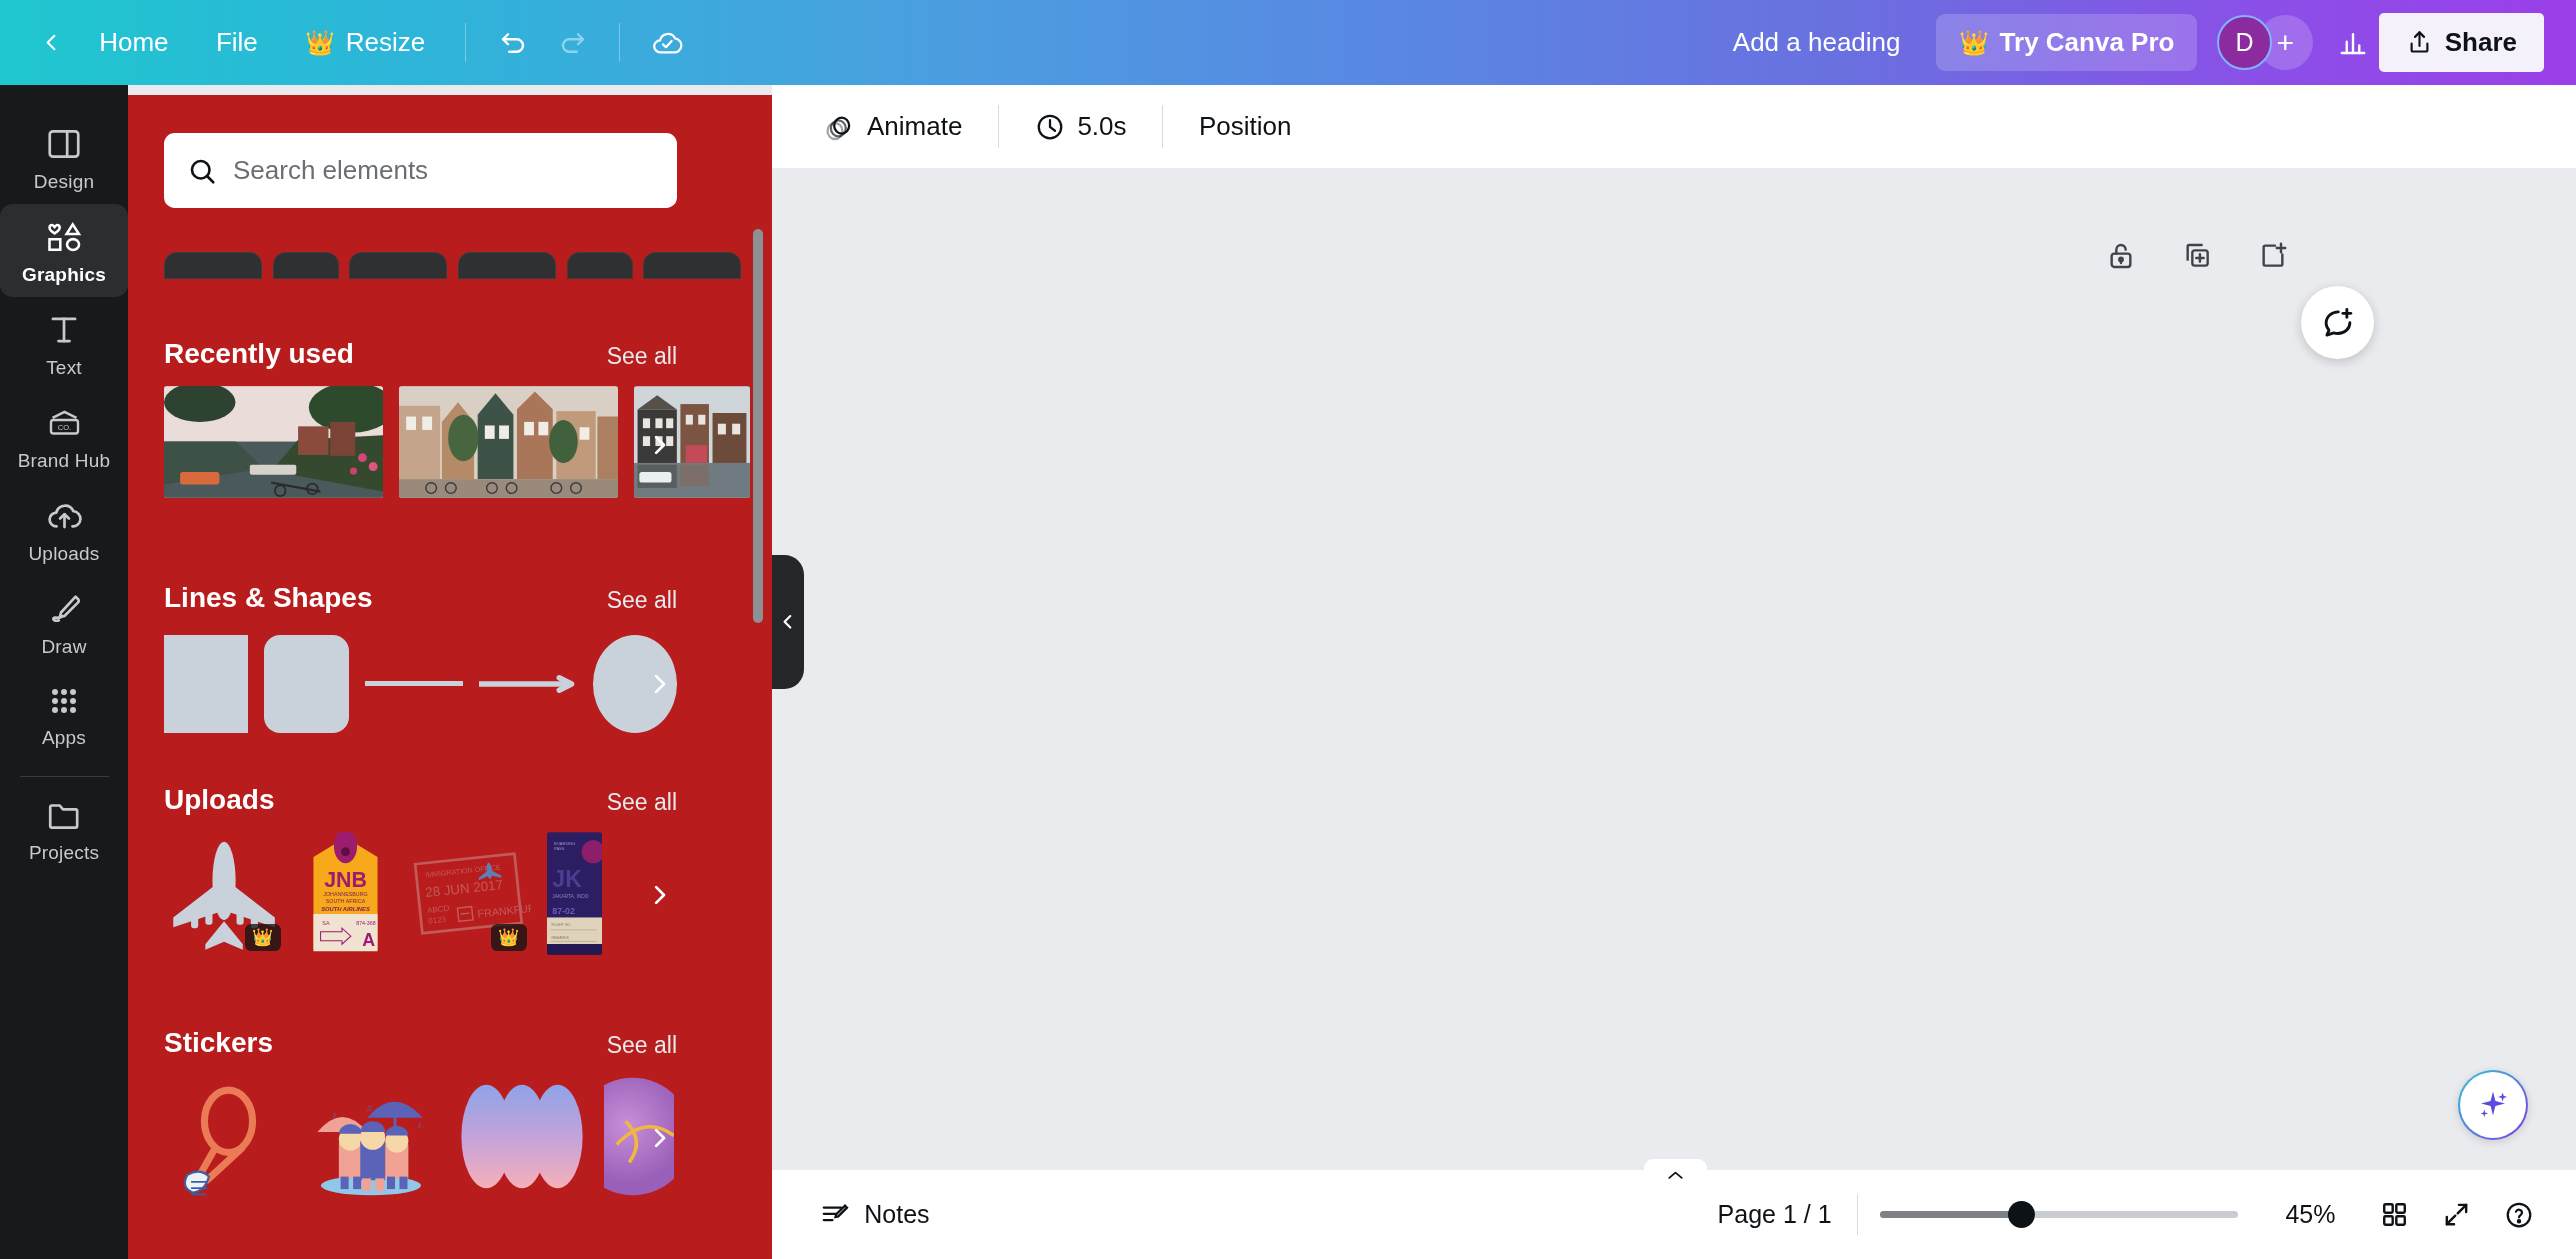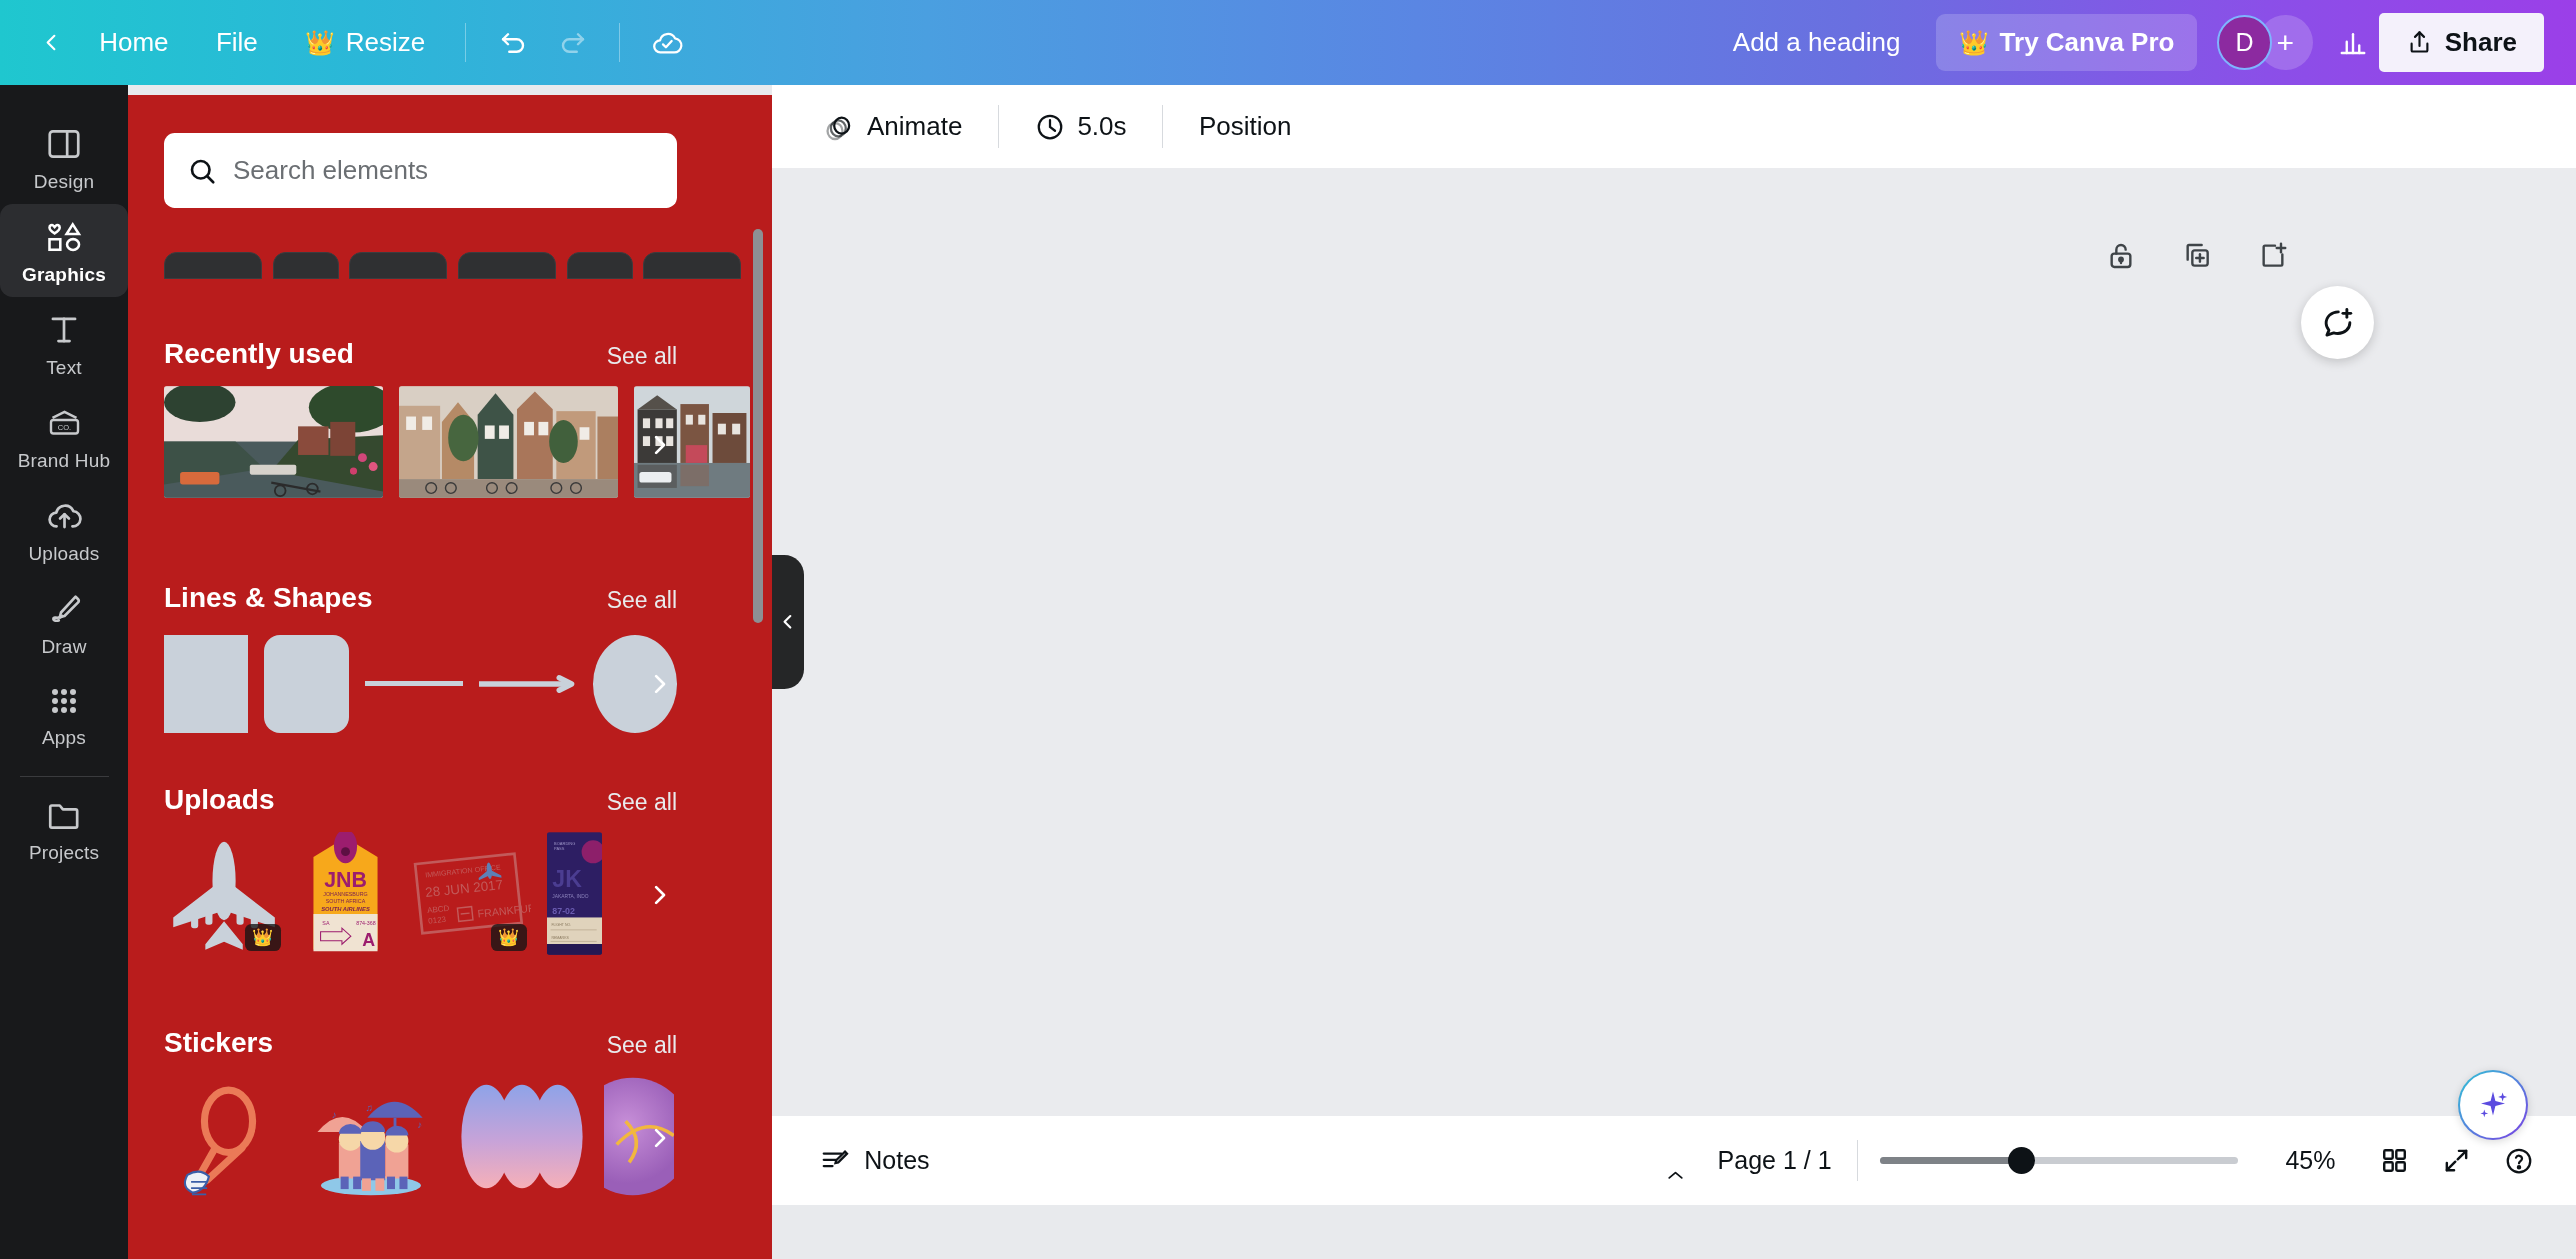--- a/index.html
+++ b/index.html
@@ -171,21 +171,21 @@
     border-radius: 50%; background: #fff; display: flex; align-items: center;
     justify-content: center; cursor: pointer; z-index: 8;
     box-shadow: 0 1.8px 9px rgba(0,0,0,.15);
     border: 2.7px solid transparent;
     background-image: linear-gradient(#fff,#fff), linear-gradient(135deg,#2fc5d6,#7b3fe4);
     background-origin: border-box; background-clip: padding-box, border-box;
   }
 
   
   .bottombar {
-    position: absolute; left: 772px; top: 1116px; width: 1804px; height: 89px;
+    position: absolute; left: 772px; top: 1170px; width: 1804px; height: 89px;
     background: #fff; display: flex; align-items: center; padding: 0 30px; z-index: 5;
   }
   .notes-btn {
     display: flex; align-items: center; gap: 14.3px; color: #0d1216; font-size: 25px;
     padding: 11.6px 18px; border-radius: 9px; cursor: pointer;
   }
   .bb-right { margin-left: auto; display: flex; align-items: center; gap: 0; }
   .pagecount { color: #0d1216; font-size: 25px; padding: 0 25px; white-space: nowrap; }
   .bb-div { width: 0.9px; height: 41px; background: #d7dade; }
   .zoomwrap {

